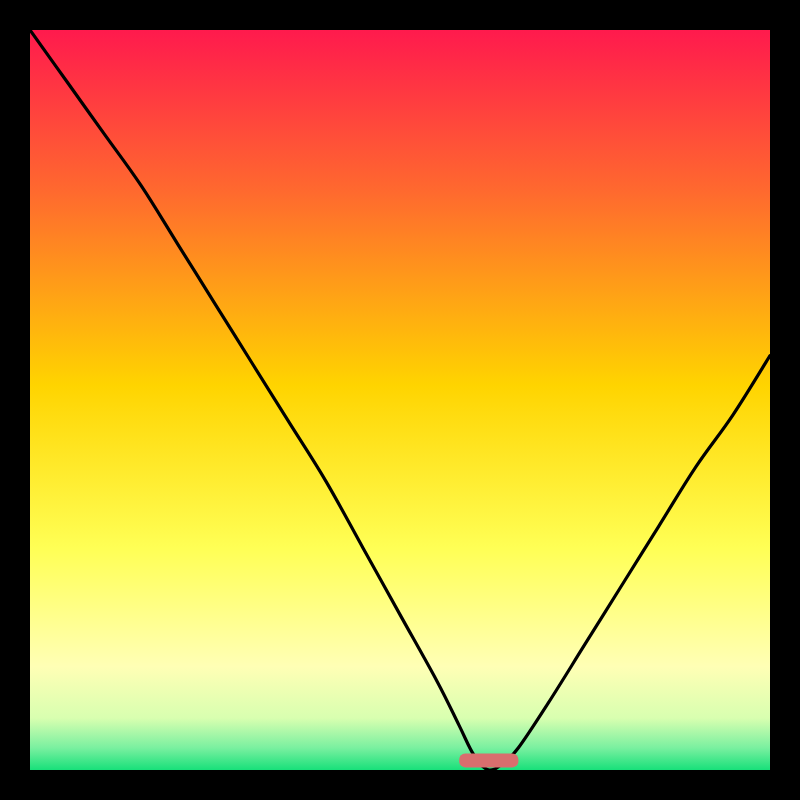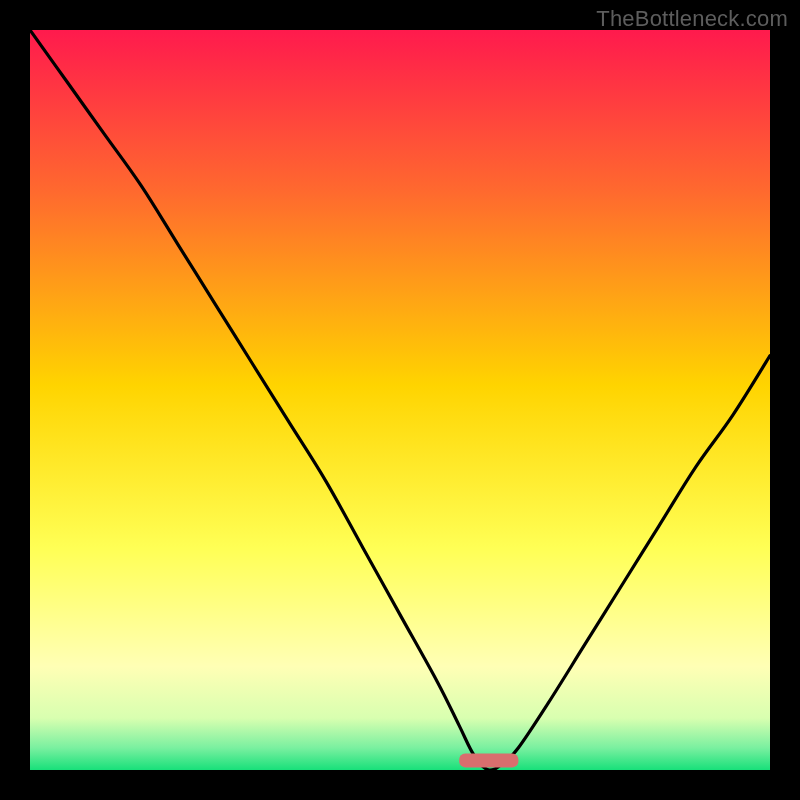--- a/index.html
+++ b/index.html
@@ -40,21 +40,20 @@
     letter-spacing: 0.2px;
     pointer-events: none;
     user-select: none;
   }
 </style>
 </head>
 <body>
 
 <div class="outer">
 
-  <div class="watermark">TheBottleneck.com</div>
 
   <div class="plot-area">
     <svg viewBox="0 0 740 740" preserveAspectRatio="none">
       <defs>
         <linearGradient id="bg-grad" x1="0" y1="0" x2="0" y2="1">
 
         <stop offset="0%" stop-color="#ff1a4d"></stop>
             <stop offset="22%" stop-color="#ff6a2e"></stop>
             <stop offset="48%" stop-color="#ffd400"></stop>
             <stop offset="70%" stop-color="#ffff55"></stop>

